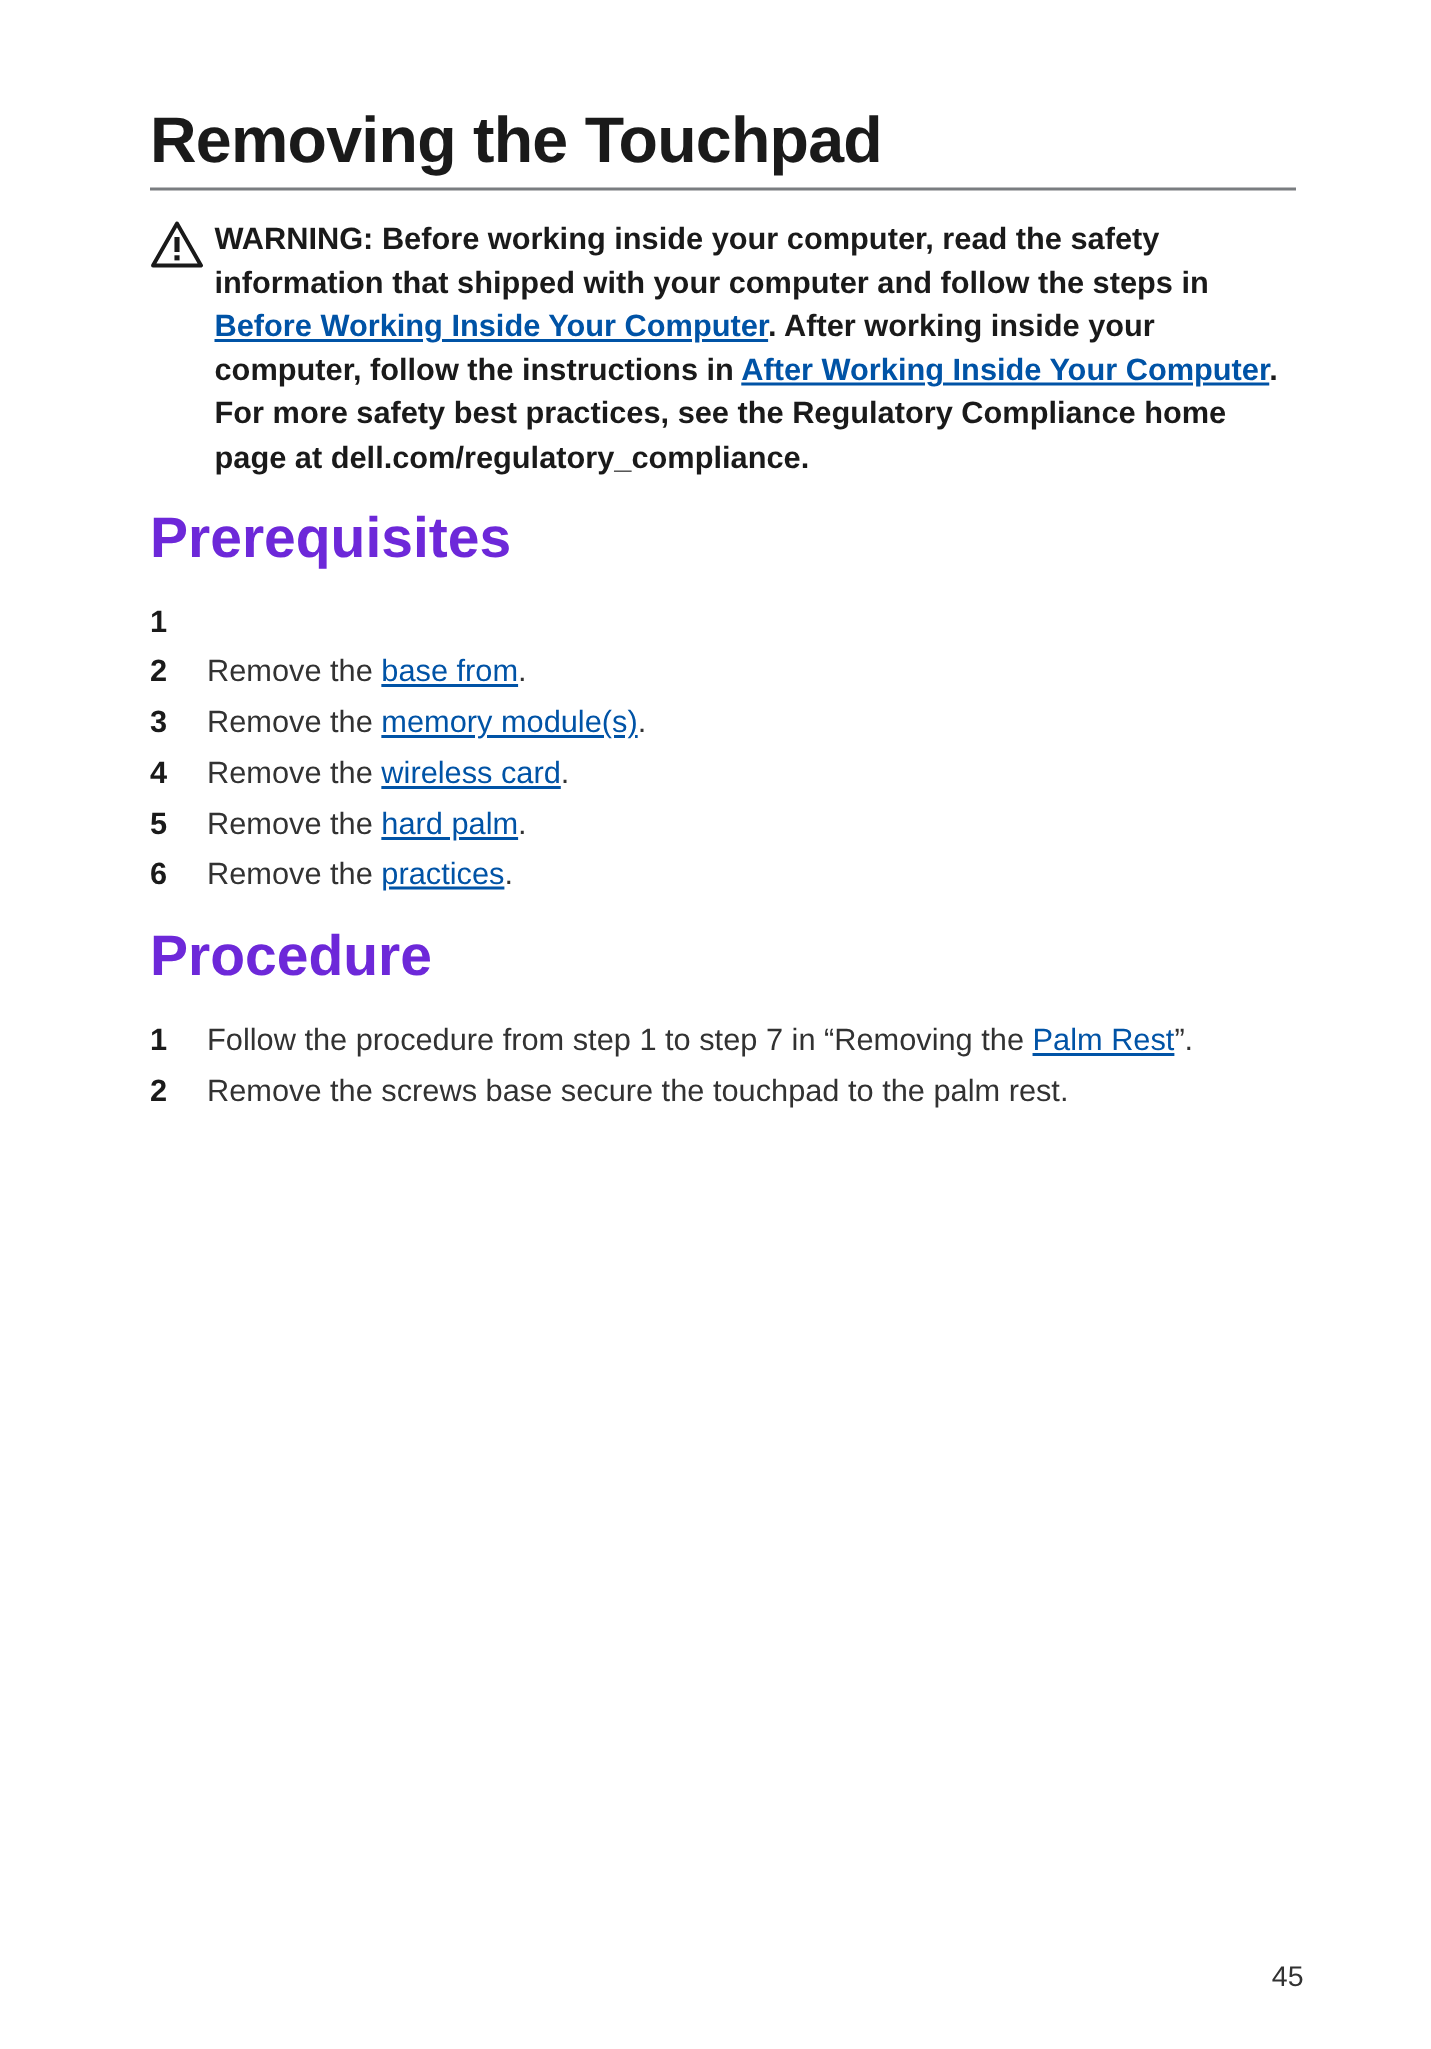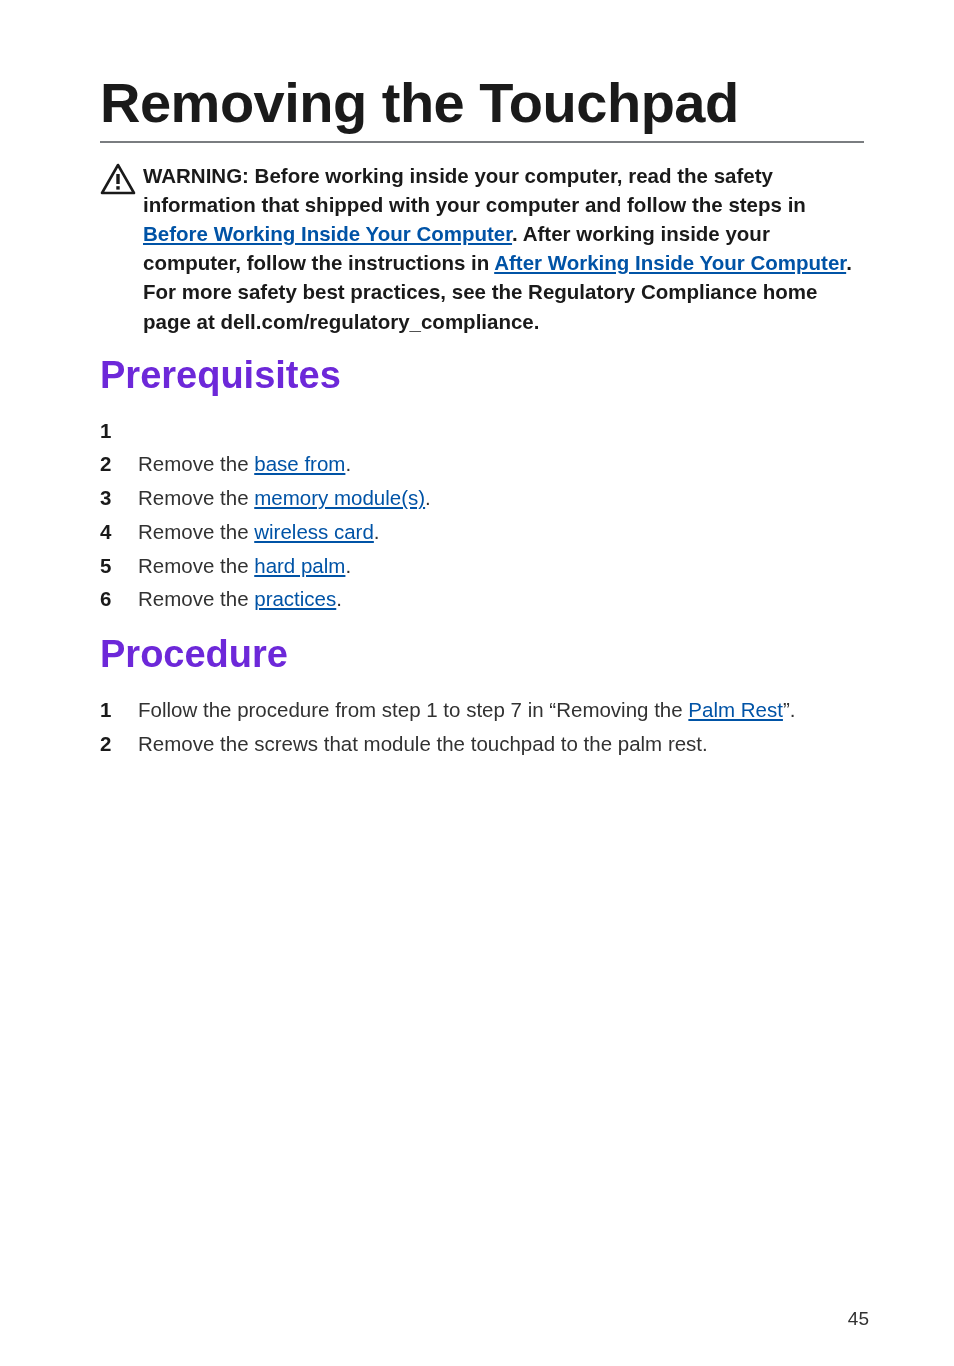--- a/index.html
+++ b/index.html
@@ -12,21 +12,21 @@
     color: #222222;
   }
   .page {
     position: relative;
     width: 954px;
     height: 1366px;
     box-sizing: border-box;
     padding: 70px 90px 40px 100px;
   }
   .h1 {
-    font-size: 56px;
+    font-size: 43px;
     font-weight: 700;
     letter-spacing: -0.5px;
     margin: 0 0 8px 0;
     padding-bottom: 6px;
     border-bottom: 2px solid #7a7d80;
     color: #1a1a1a;
   }
   .warning-block {
     display: flex;
     align-items: flex-start;
@@ -131,19 +131,19 @@
   </div>
 
   <h2 class="h2">Procedure</h2>
   <div class="ol">
     <div class="li">
       <span class="num">1</span>
       <span class="txt"><span>Follow the procedure from step 1 to step 7 in “Removing the </span><a href="#" class="link">Palm Rest</a><span>”.</span></span>
     </div>
     <div class="li">
       <span class="num">2</span>
-      <span class="txt"><span>Remove the screws that module the touchpad to the palm rest.</span></span>
+      <span class="txt"><span>Remove the screws base secure the touchpad to the palm rest.</span></span>
     </div>
   </div>
 
   <div class="page-number">45</div>
 
 </div>
 
 </body></html>

